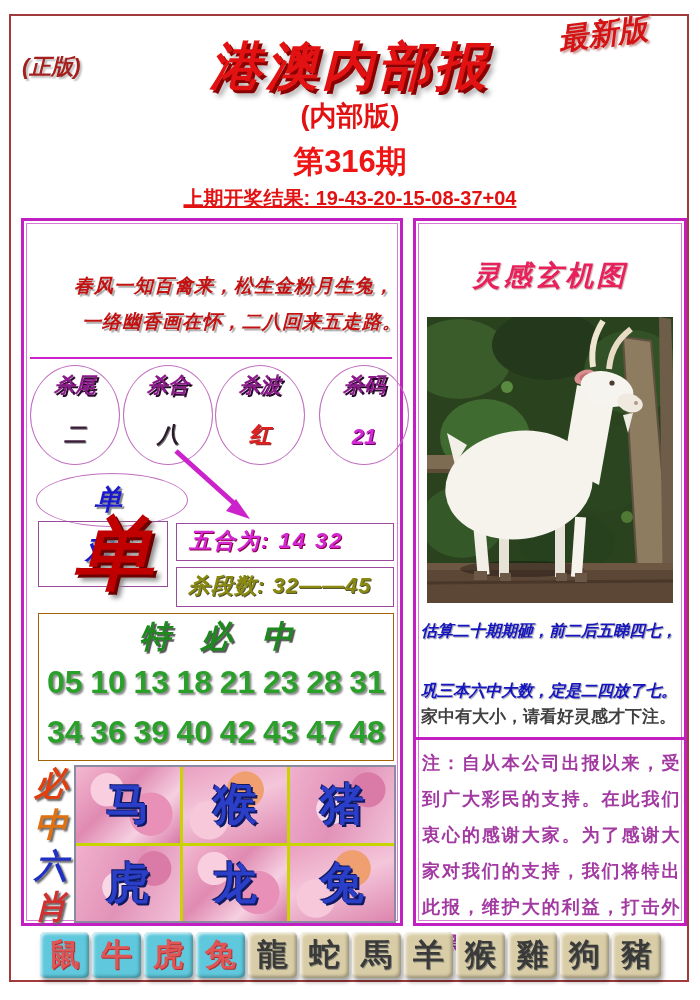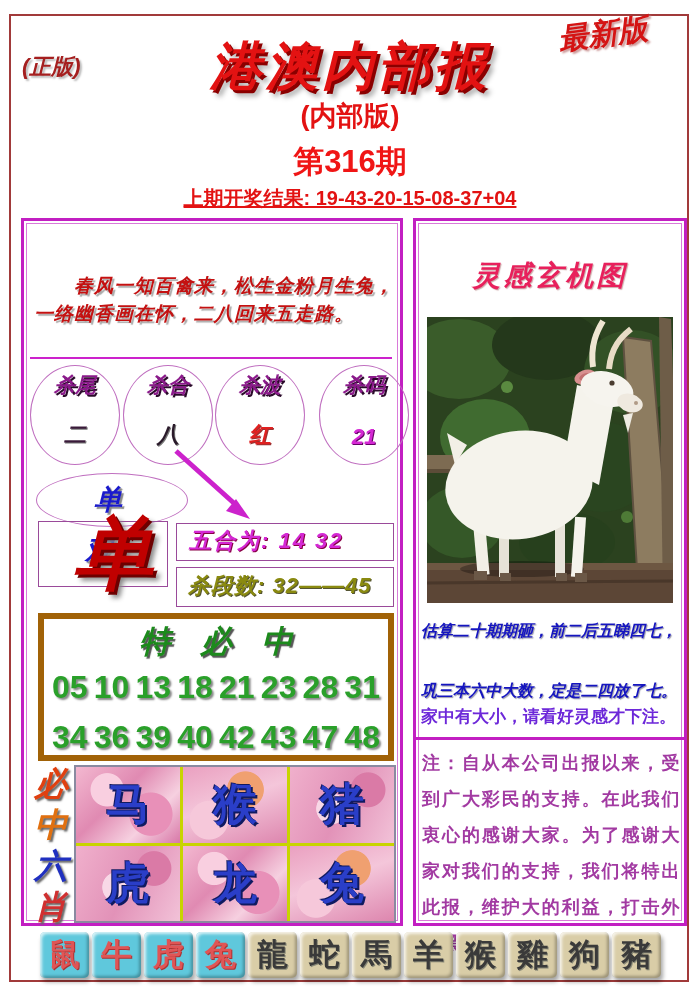--- a/index.html
+++ b/index.html
@@ -23,21 +23,21 @@
   .panel { position:absolute; border:3px solid #c21fc2; background:#fff; }
   .panel-inner-line { position:absolute; inset:2px; border:1px solid #d97ad9; pointer-events:none; }
   .left-panel { left:21px; top:218px; width:382px; height:708px; }
   .right-panel { left:413px; top:218px; width:274px; height:708px; }
 
   
   .mystery-title { position:absolute; left:16px; top:8px; font-size:26px; font-weight:bold; font-style:italic;
     color:#d01010; text-shadow:2px 2px 1px #999; }
   .poem { position:absolute; left:10px; right:4px; font-size:19px; font-weight:bold; font-style:italic;
     color:#c41111; text-shadow:2px 2px 1px #aaa; letter-spacing:1px; white-space:nowrap; }
-  .poem1 { top:52px;margin-left:40px; } .poem2 { top:80px; }
+  .poem1 { top:52px;margin-left:40px; } .poem2 { top:88px;margin-left:48px; }
   .poem-sep { position:absolute; left:6px; top:136px; width:362px; height:2px; background:#cc22cc; }
 
   .circle { position:absolute; top:144px; width:90px; height:100px; border:1px solid #c070c0; border-radius:50%; }
   .c0{left:6px;} .c1{left:99px;} .c2{left:191px;} .c3{left:295px;}
   .circle-label { position:absolute; top:5px; left:0; right:0; text-align:center; font-size:21px; font-weight:bold;
     font-style:italic; color:#8b1a8b; text-shadow:2px 2px 0 #2a0a2a; }
   .circle-value { position:absolute; bottom:14px; left:0; right:0; text-align:center; font-size:22px; font-weight:bold;
     font-style:italic; }
   .v0 { color:#3a1a3a; text-shadow:1px 1px 0 #777; }
   .v1 { color:#2a1a2a; text-shadow:1px 1px 0 #777; }
@@ -52,21 +52,21 @@
   .pick-box { position:absolute; left:14px; top:300px; width:130px; height:66px; border:1px solid #9a4a9a; }
   .big-pick { position:absolute; left:34px; top:-8px; font-size:80px; font-weight:bold; font-style:italic;
     color:#c00000; text-shadow:3px 3px 0 #6d0000, 6px 6px 5px #888; line-height:1; }
   .fivesum-box { position:absolute; left:152px; top:302px; width:218px; height:38px; border:1px solid #9a4a9a;
     font-size:22px; font-weight:bold; font-style:italic; color:#d428d4; line-height:34px; padding-left:12px;
     text-shadow:1px 1px 0 #804; letter-spacing:2px; }
   .killrange-box { position:absolute; left:152px; top:346px; width:218px; height:40px; border:1px solid #9a4a9a;
     font-size:22px; font-weight:bold; font-style:italic; color:#8a8a10; line-height:36px; padding-left:11px;
     text-shadow:1px 1px 0 #553; letter-spacing:1px; }
 
-  .special-box { position:absolute; left:14px; top:392px; width:356px; height:148px; border:6px solid #a16207; }
+  .special-box { position:absolute; left:14px; top:392px; width:356px; height:148px; border:1px solid #a16207; }
   .special-title { position:absolute; top:2px; left:0; right:0; text-align:center; font-size:31px; font-weight:bold;
     font-style:italic; color:#1c8a1c; letter-spacing:30px; text-indent:30px; text-shadow:2px 2px 1px #555; }
   .numrow { position:absolute; left:8px; right:8px; display:flex; justify-content:space-between; }
   .numrow1 { top:50px; } .numrow2 { top:100px; }
   .numrow span { font-size:32px; font-weight:bold; color:#2aa02a; text-shadow:2px 2px 2px #888; }
 
   .sixxiao { position:absolute; left:6px; top:546px; width:42px; height:156px; display:flex; flex-direction:column;
     justify-content:space-between; align-items:center; }
   .sixxiao span { font-size:33px; font-weight:bold; font-style:italic; line-height:1; text-shadow:2px 2px 2px #666; }
   .sx0 { color:#e04010; } .sx1 { color:#e07010; } .sx2 { color:#2030c0; } .sx3 { color:#d03030; }
@@ -86,21 +86,21 @@
           linear-gradient(115deg,#f0b0cc,#e292b8 50%,#f2c2d8); }
 
   
   .insp-title { position:absolute; left:0; right:0; top:36px; text-align:center; font-size:28px; font-weight:bold;
     font-style:italic; color:#e8205c; letter-spacing:3px; text-shadow:1px 1px 1px #caa; }
   .goat-wrap { position:absolute; left:11px; top:96px; width:246px; height:286px; }
   .verse { position:absolute; left:5px; right:2px; font-size:16px; font-weight:bold; font-style:italic;
     color:#1515c0; text-shadow:1px 1px 1px #99a; white-space:nowrap; }
   .verse1 { top:400px; } .verse2 { top:440px;margin-top:20px; }
   .tip-line { position:absolute; left:5px; right:2px; top:484px; font-size:17px; font-weight:bold;
-    color:#6d28d9; white-space:nowrap; }
+    color:#404040; white-space:nowrap; }
   .note-sep { position:absolute; left:0px; top:516px; width:100%; height:3px; background:#c21fc2; }
   .note-text { position:absolute; left:6px; right:4px; top:524px; font-size:18px; font-weight:bold;
     color:#a23aa2; line-height:36px; letter-spacing:0.5px; text-align:justify; }
 
   
   .tiles { position:absolute; left:40px; top:932px; width:622px; display:flex; gap:3px; }
   .tile { width:49px; height:46px; border-radius:5px; display:flex; align-items:center; justify-content:center;
     font-size:31px; font-weight:bold; font-family:"Liberation Serif", serif;
     box-shadow: inset 2px 2px 3px rgba(255,255,255,0.75), inset -2px -2px 3px rgba(0,0,0,0.28), 2px 4px 4px rgba(0,0,0,0.35); }
   .tile-blue { background:#5fc8dc; color:#e05555; text-shadow:1px 1px 0 #a33; }

